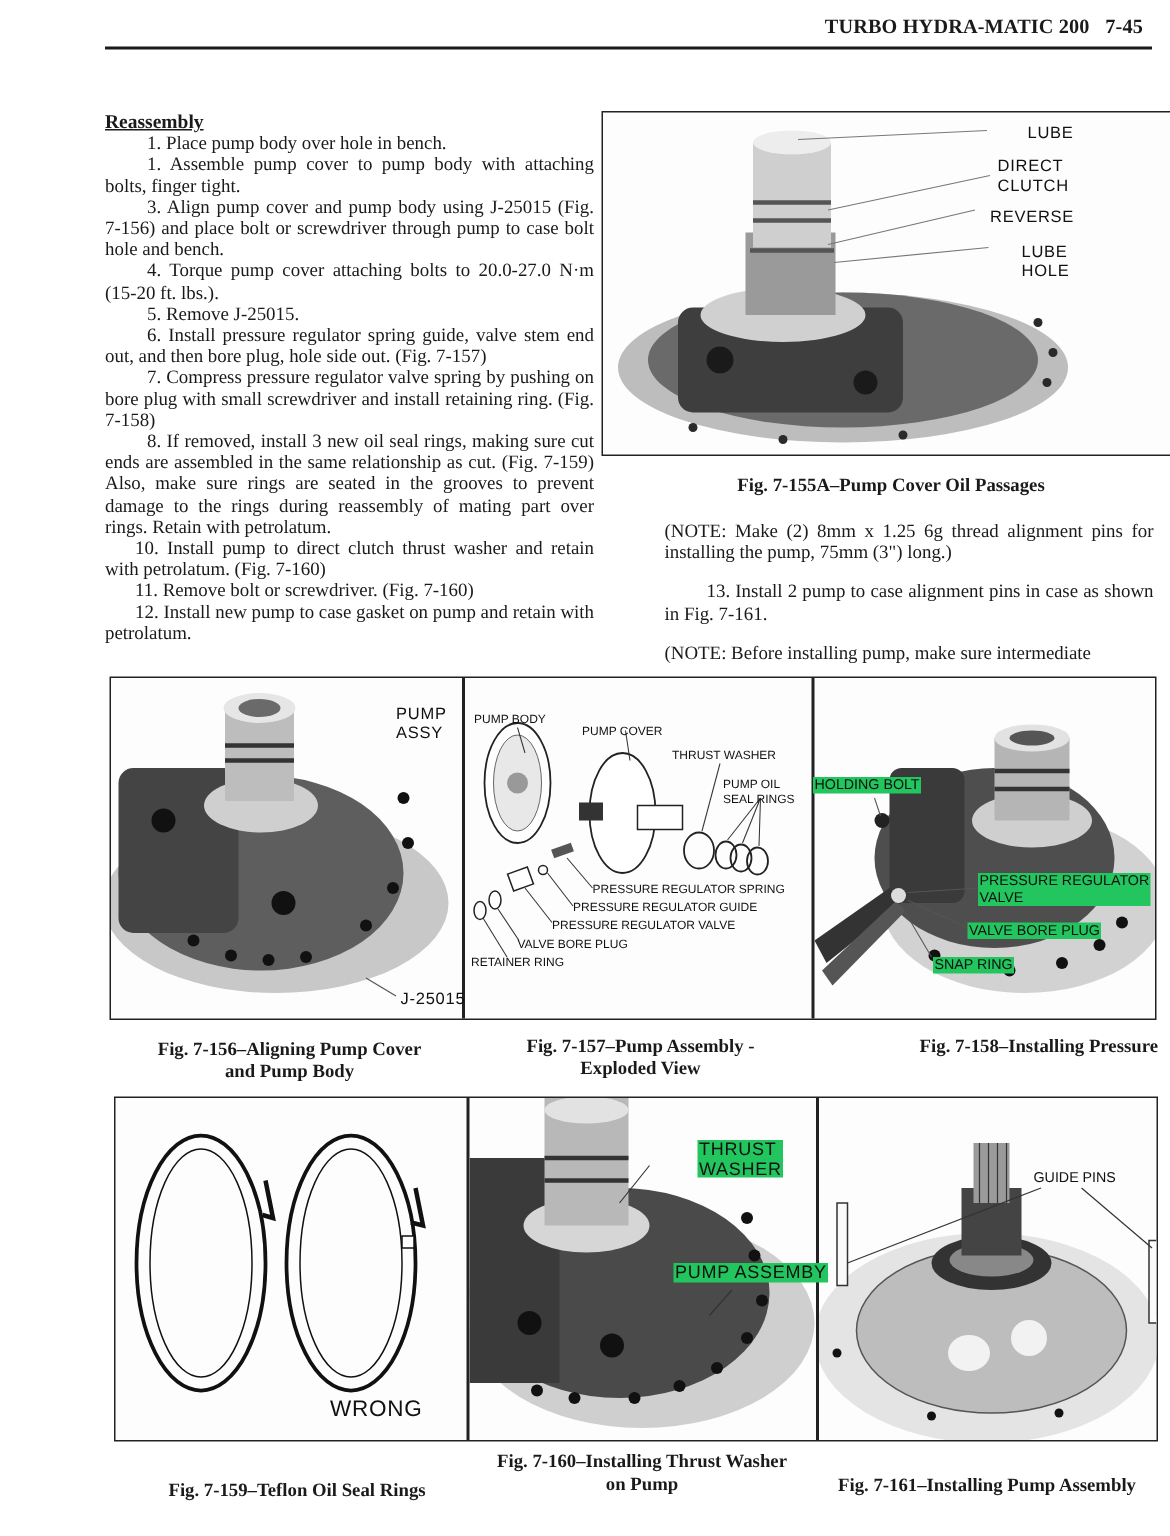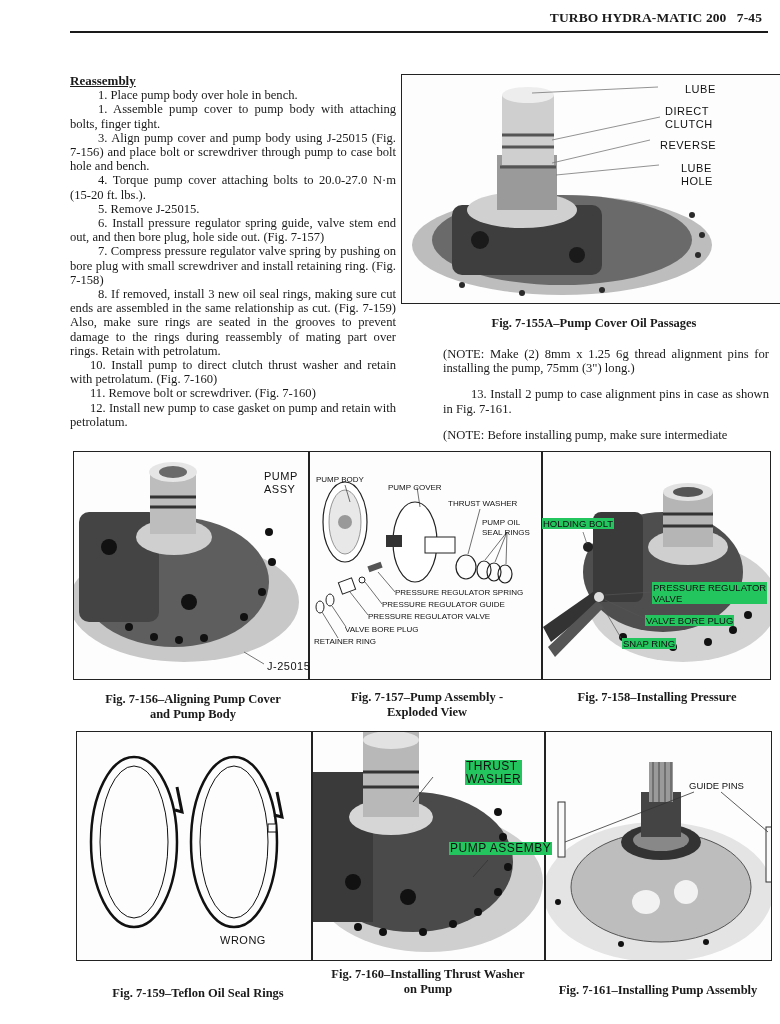--- a/index.html
+++ b/index.html
@@ -193,39 +193,39 @@
 </div>
 
 <div class="abs caption" style="left:78px; top:692px; width:230px;">
   <div>Fig. 7-156–Aligning Pump Cover</div>
   <div>and Pump Body</div>
 </div>
 <div class="abs caption" style="left:312px; top:690px; width:230px;">
   <div>Fig. 7-157–Pump Assembly -</div>
   <div>Exploded View</div>
 </div>
-<div class="abs caption" style="left:542px; top:690px; width:230px;">
+<div class="abs caption" style="left:542px; top:690px; width:230px;text-align:right;">
   <div>Fig. 7-158–Installing Pressure</div>
 </div>
 
 <div class="abs frame" style="left:76px; top:731px; width:696px; height:230px;">
   <div class="abs" style="left:234px; top:0; width:1.5px; height:230px; background:#222;"></div>
   <div class="abs" style="left:467px; top:0; width:1.5px; height:230px; background:#222;"></div>
 
   <svg class="abs" style="left:0; top:0;" width="234" height="228" viewBox="0 0 234 228">
     <ellipse cx="57" cy="110" rx="43" ry="85" fill="none" stroke="#111" stroke-width="2.5"></ellipse>
     <ellipse cx="57" cy="110" rx="34" ry="76" fill="none" stroke="#111" stroke-width="1"></ellipse>
     <path d="M100 55 L105 80 L98 78" fill="none" stroke="#111" stroke-width="3"></path>
     <ellipse cx="157" cy="110" rx="43" ry="85" fill="none" stroke="#111" stroke-width="2.5"></ellipse>
     <ellipse cx="157" cy="110" rx="34" ry="76" fill="none" stroke="#111" stroke-width="1"></ellipse>
     <path d="M200 60 L205 85 L197 83" fill="none" stroke="#111" stroke-width="3"></path>
     <rect x="191" y="92" width="8" height="8" fill="#fff" stroke="#111" stroke-width="1"></rect>
   </svg>
   <div class="abs label big" style="left:49px; top:202px; font-size:10px;margin-top:48px;">RIGHT</div>
-  <div class="abs label big" style="left:143px; top:202px; font-size:11px;">WRONG</div>
+  <div class="abs label big" style="left:143px; top:202px; font-size:15px;">WRONG</div>
 
   <svg class="abs" style="left:236px; top:0;" width="231" height="228" viewBox="0 0 231 228">
     <ellipse cx="115" cy="150" rx="115" ry="70" fill="#cfcfcf"></ellipse>
     <ellipse cx="100" cy="130" rx="100" ry="70" fill="#4a4a4a"></ellipse>
     <rect x="0" y="40" width="60" height="150" fill="#3a3a3a"></rect>
     <ellipse cx="78" cy="85" rx="42" ry="18" fill="#d6d6d6"></ellipse>
     <rect x="50" y="0" width="56" height="85" fill="#b8b8b8"></rect>
     <ellipse cx="78" cy="8" rx="28" ry="9" fill="#e2e2e2"></ellipse>
     <line x1="50" y1="40" x2="106" y2="40" stroke="#333" stroke-width="3"></line>
     <line x1="50" y1="55" x2="106" y2="55" stroke="#333" stroke-width="3"></line>

